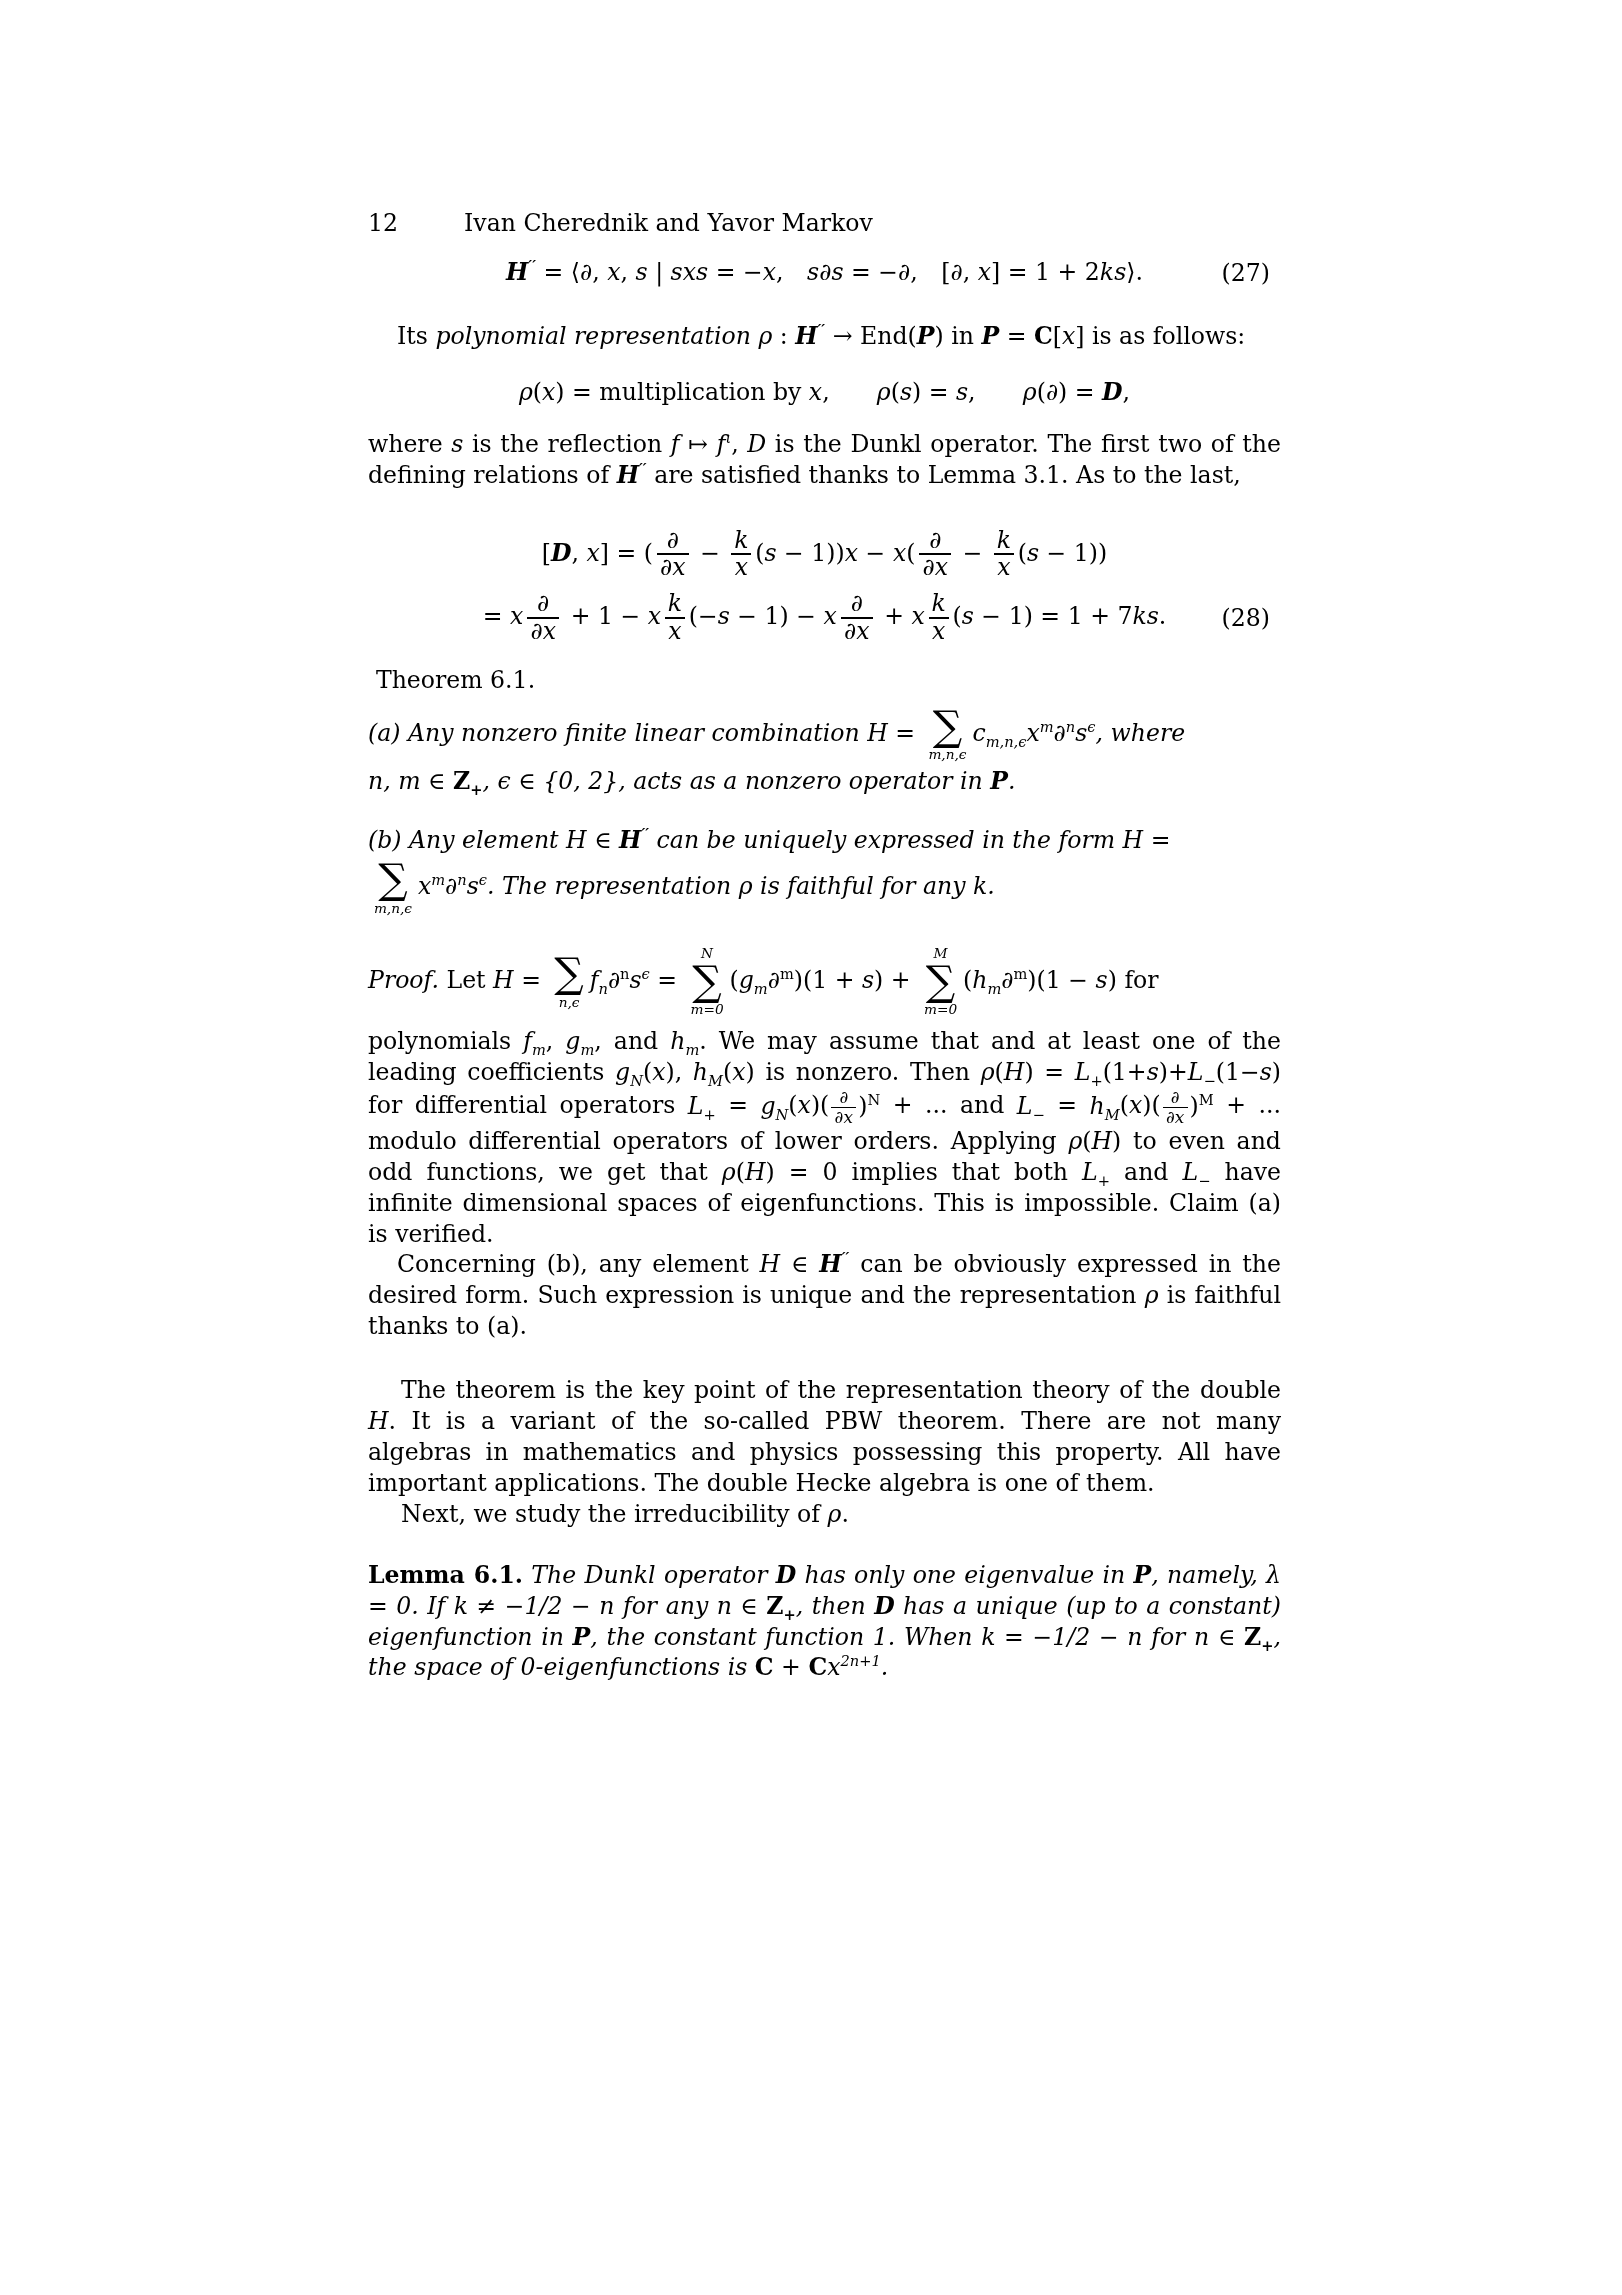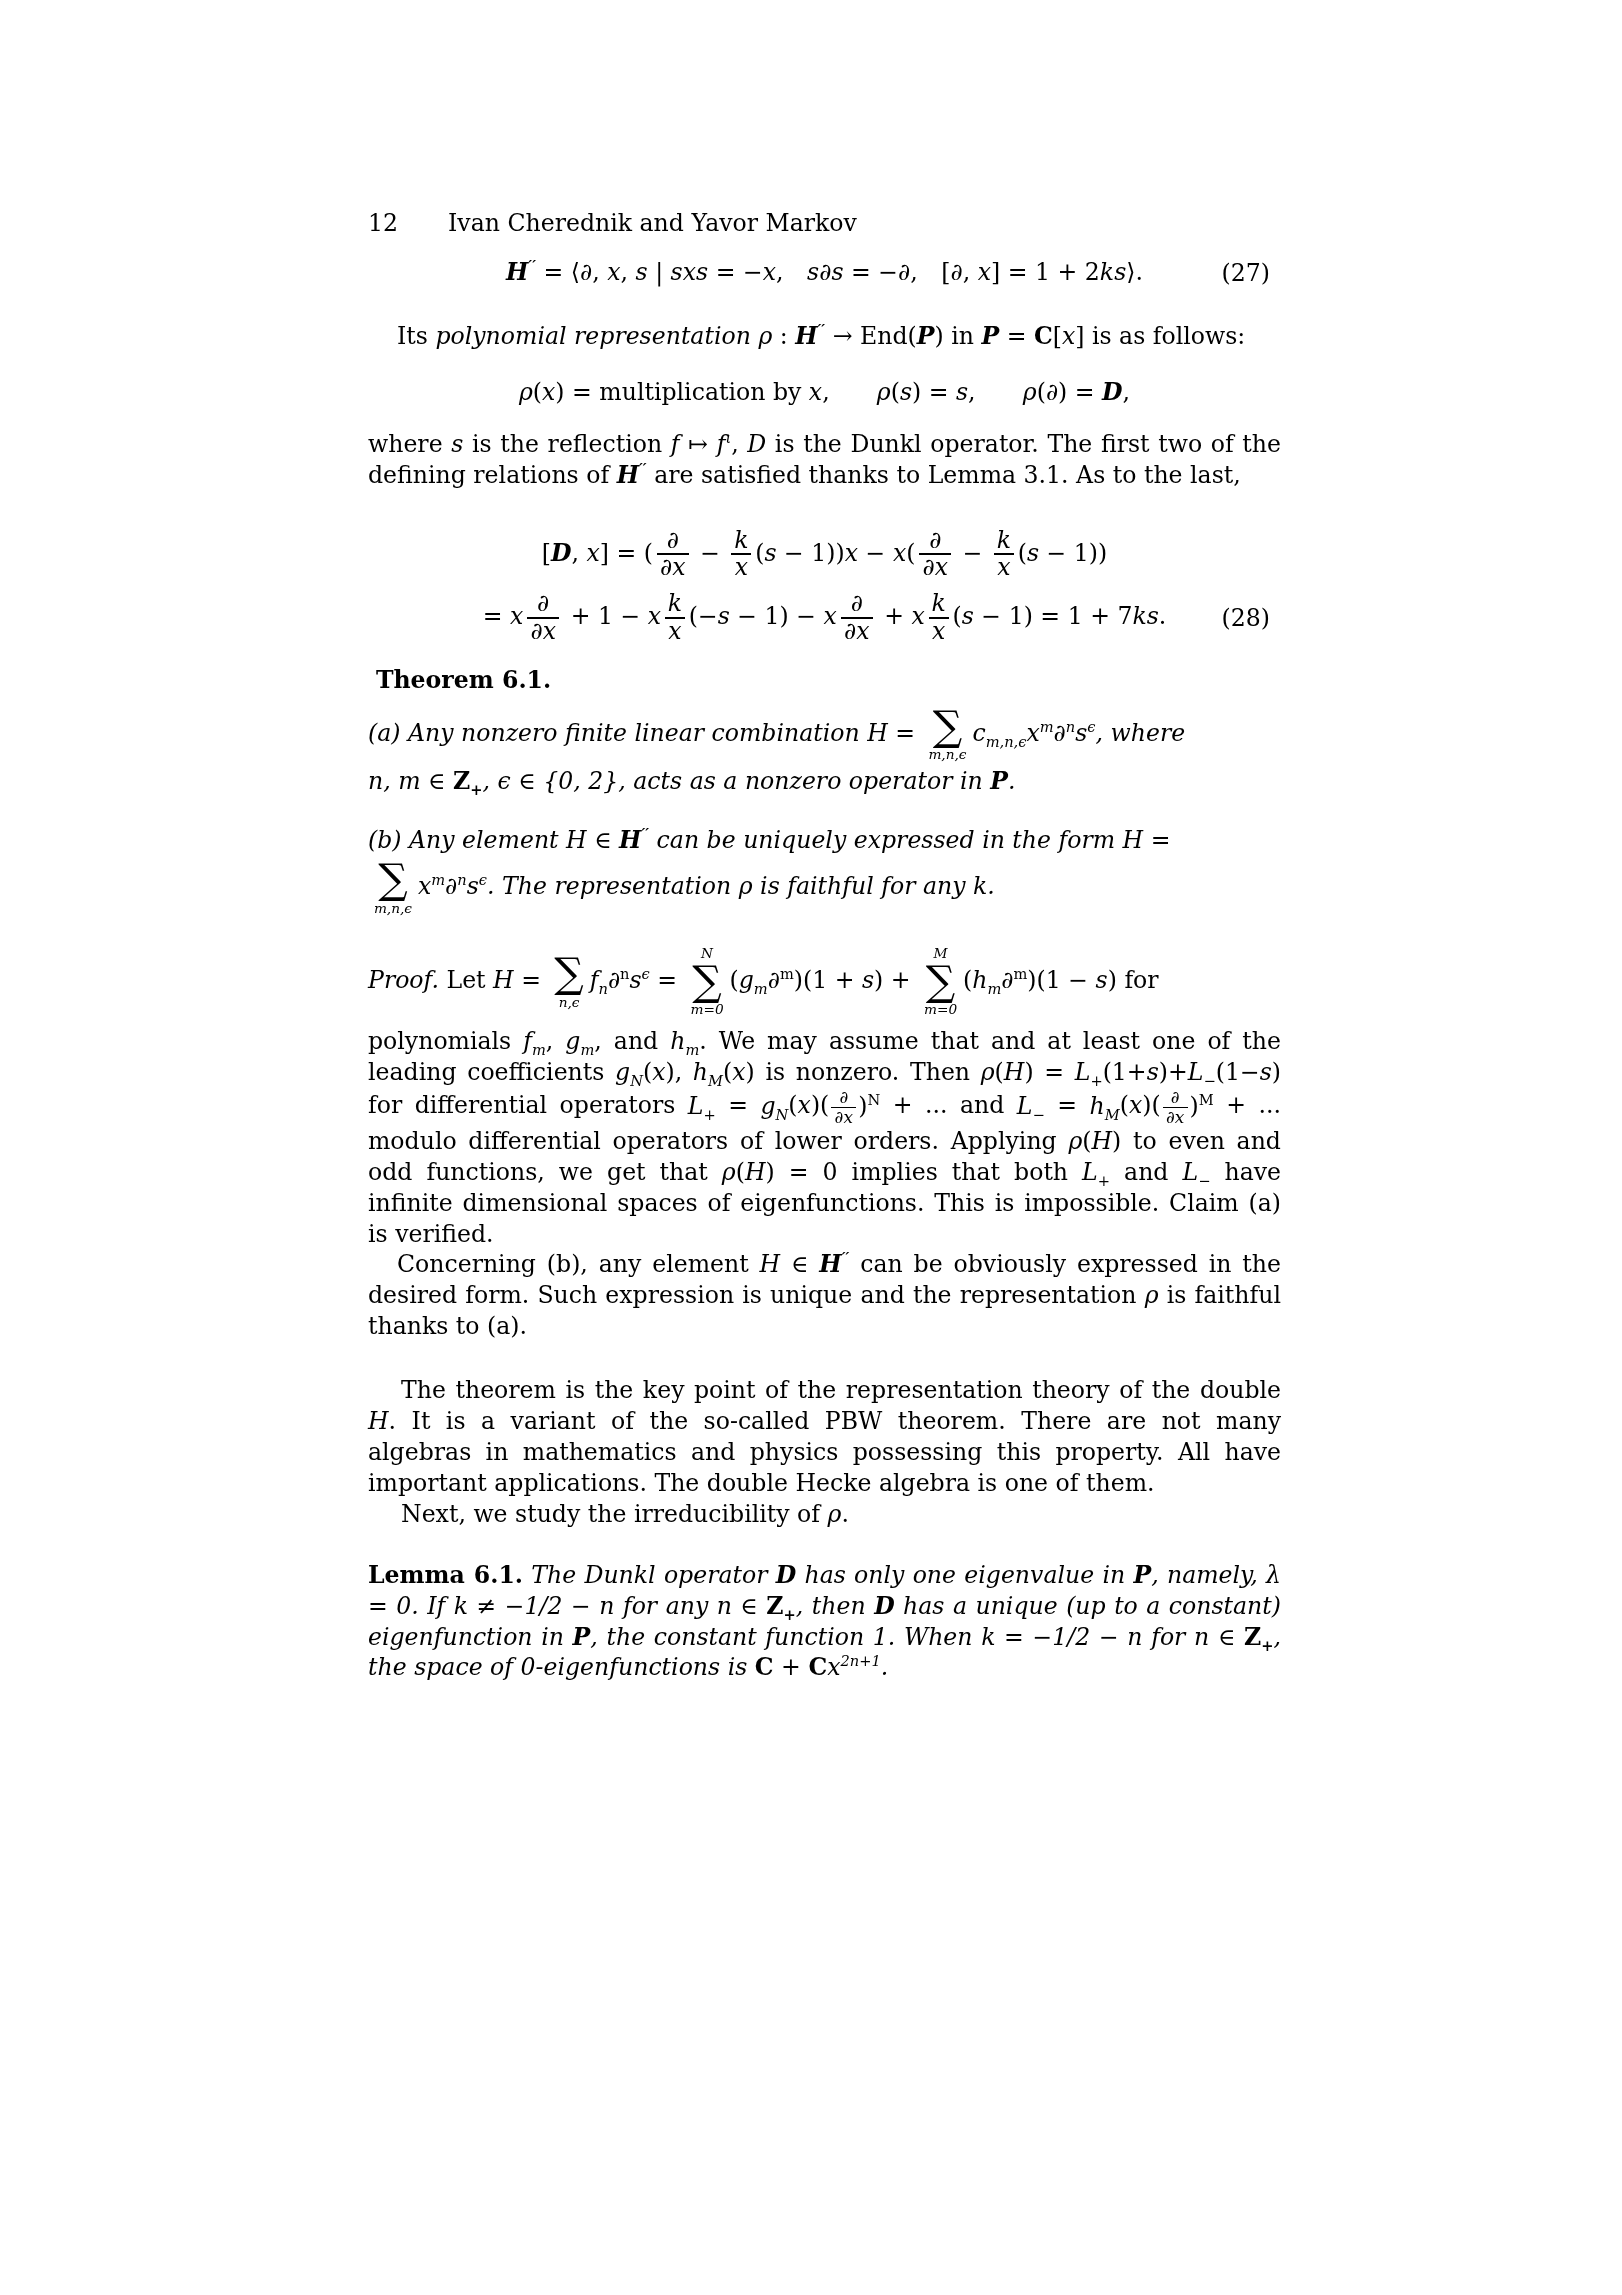--- a/index.html
+++ b/index.html
@@ -5,35 +5,35 @@
   html,body{margin:0;padding:0;background:#ffffff;}
   .page{position:relative;width:1622px;height:2295px;background:#ffffff;color:#000;
         font-family:"DejaVu Serif","DejaVu Sans","Liberation Serif",serif;overflow:hidden;}
   .content{position:absolute;left:368px;top:208px;width:913px;font-size:23.6px;line-height:1.31;
            text-align:justify;}
   p,div{margin:0;}
   sup,sub{font-size:0.62em;line-height:0;}
   .it{font-style:italic;}
   .bf{font-weight:bold;font-style:normal;}
   .cal{font-style:italic;font-weight:bold;}
-  .header{display:flex;gap:50px;text-align:left;}
+  .header{display:flex;gap:66px;text-align:left;}
   .eq{position:relative;text-align:center;font-style:normal;}
   .eq .tag{position:absolute;right:11px;top:50%;transform:translateY(-50%);font-style:normal;}
   .frac{display:inline-flex;flex-direction:column;align-items:center;vertical-align:middle;
         font-style:italic;margin:0 3.9px;line-height:1.08;text-align:center;}
   .frac .den{border-top:2px solid #000;padding:0 3.3px;}
   .frac.sm{font-size:0.72em;margin:0 2px;}
   .frac.sm .den{border-top:1.3px solid #000;}
   .msum{display:inline-flex;flex-direction:column;align-items:center;vertical-align:middle;
         margin:0 5.9px;line-height:1;}
   .msum .lim{font-size:0.58em;font-style:italic;line-height:1.1;}
   .msum .sig{font-size:1.75em;font-style:normal;line-height:1;}
   .indent44{text-indent:29px;}
   .indent50{text-indent:33px;}
-  .thmhead{font-weight:bold;text-indent:7.9px;text-align:left;}
+  .thmhead{font-weight:normal;text-indent:7.9px;text-align:left;}
   .mt28{margin-top:18.3px;} .mt50{margin-top:33px;} .mt38{margin-top:25px;}
   .mt32{margin-top:21px;} .mt34{margin-top:37px;} .mt16{margin-top:10.5px;}
   .mt4{margin-top:10px;} .mt6{margin-top:3.9px;} .mt42{margin-top:27.5px;}
   .mt46{margin-top:30px;} .mt14{margin-top:9.2px;}
   .leftline{text-align:left;}
   .hspace{display:inline-block;}
 </style>
 </head>
 <body>
 

